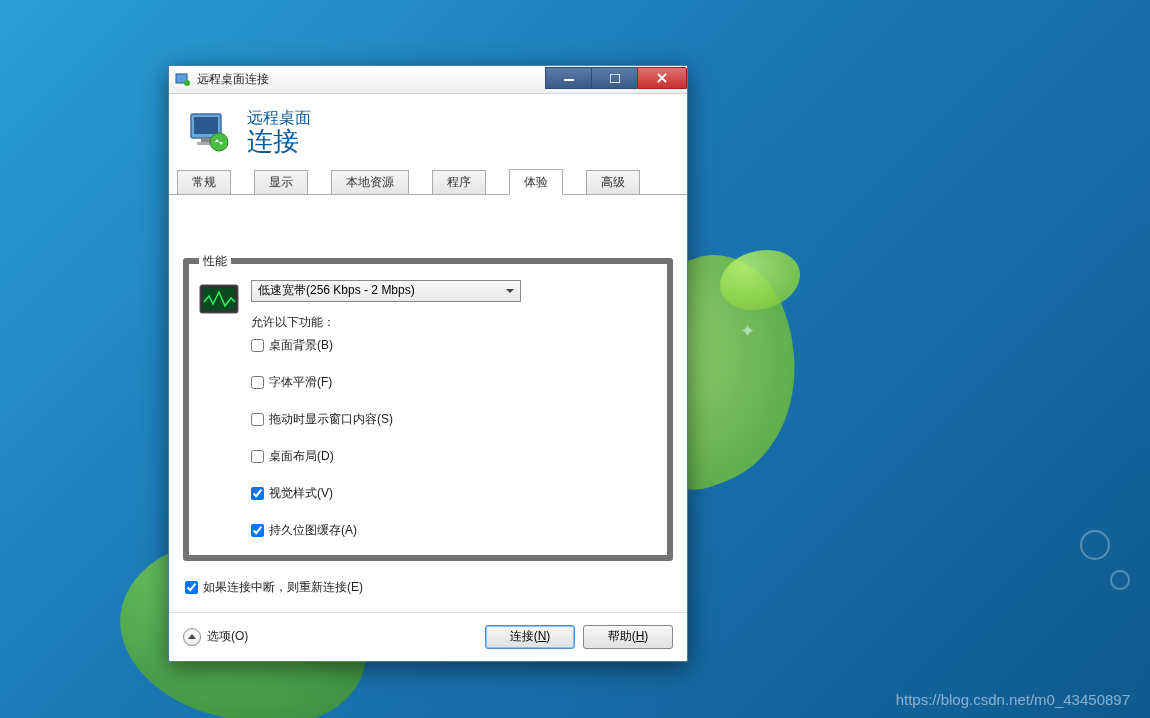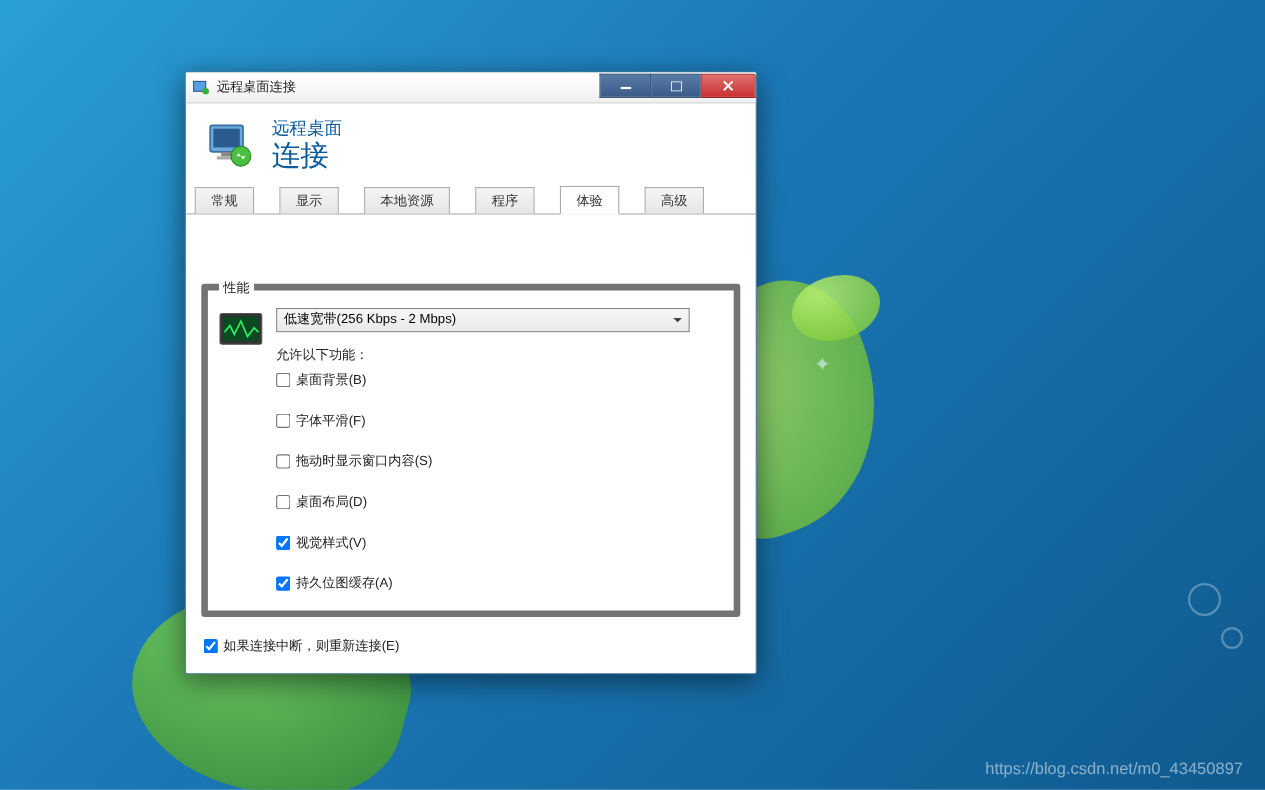--- a/index.html
+++ b/index.html
@@ -100,21 +100,21 @@
       border-radius: 3px;
       margin-top: 48px;
     }
     fieldset.perf legend { font-size: 12px; color: #222; padding: 0 4px; }
     .perf-row { display: flex; gap: 12px; }
     .perf-icon { width: 40px; height: 32px; margin-top: 4px; }
     .perf-body { flex: 1; }
     .perf-label { font-size: 12px; color: #222; margin-bottom: 8px; }
     
     .speed-select {
-      width: 376px;
+      width: 270px;
       height: 22px;
       border: 1px solid #888;
       background: linear-gradient(to bottom, #f8f8f8, #e8e8e8);
       font-size: 12px;
       padding: 2px 18px 2px 6px;
       cursor: pointer;
       position: relative;
       display: flex;
       align-items: center;
     }
@@ -266,15 +266,24 @@
           </div>
         </div>
       </div>
     </fieldset>
     <label class="reconnect-row">
       <input type="checkbox" checked="" style="">
       <span>如果连接中断，则重新连接(E)</span>
     </label>
   </div>
 
+  <div class="footer">
+    <div class="options-btn">
+      <span class="arrow-circle"></span>
+      <span>选项(O)</span>
+    </div>
+    <div class="spacer"></div>
+    <button class="btn default"><span>连接</span>(<span class="underline">N</span>)</button>
+    <button class="btn"><span>帮助</span>(<span class="underline">H</span>)</button>
+  </div>
 </div>
 
 <div class="watermark">https://blog.csdn.net/m0_43450897</div>
 
 </body></html>

